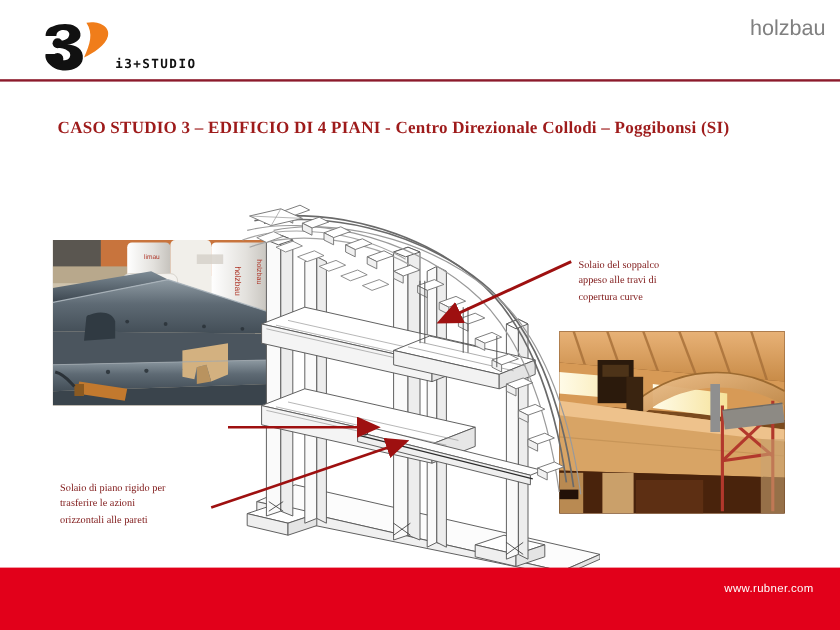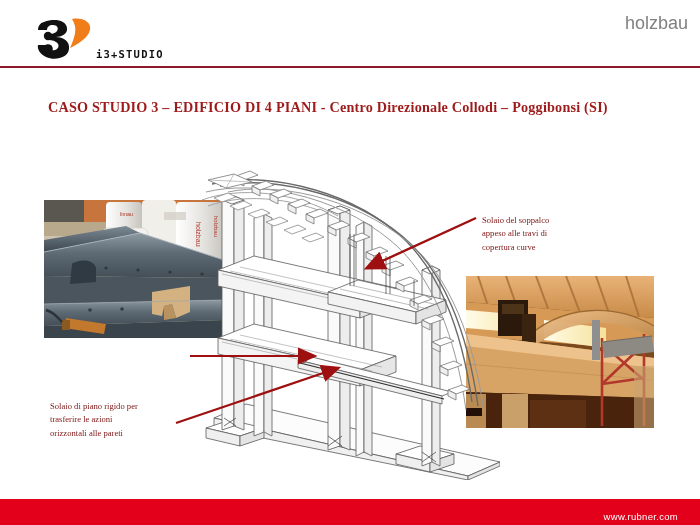--- a/index.html
+++ b/index.html
@@ -42,21 +42,21 @@
   
   .ann{position:absolute;color:#7d1515;font-size:8.6px;line-height:1.55;
        font-family:Liberation Serif, serif;white-space:pre-line;}
   .ann-r{left:482px;top:214px;width:140px;}
   .ann-l1{left:57px;top:352px;width:150px;}
   .ann-l2{left:50px;top:400px;width:160px;}
 
   .arrows{position:absolute;left:0;top:0;width:700px;height:525px;pointer-events:none;}
 
   
-  .footer{position:absolute;left:0;bottom:0;width:700px;height:26px;background:#e2001a;}
+  .footer{position:absolute;left:0;bottom:0;width:700px;height:52px;background:#e2001a;}
   .footer .url{position:absolute;right:22px;top:12px;color:#ffffff;font-size:9.5px;
                letter-spacing:0.3px;}
 </style>
 </head>
 <body>
 
 <div class="slide">
 
   <div class="logo-i3">
     <svg width="125" height="46" viewBox="0 0 125 46">

